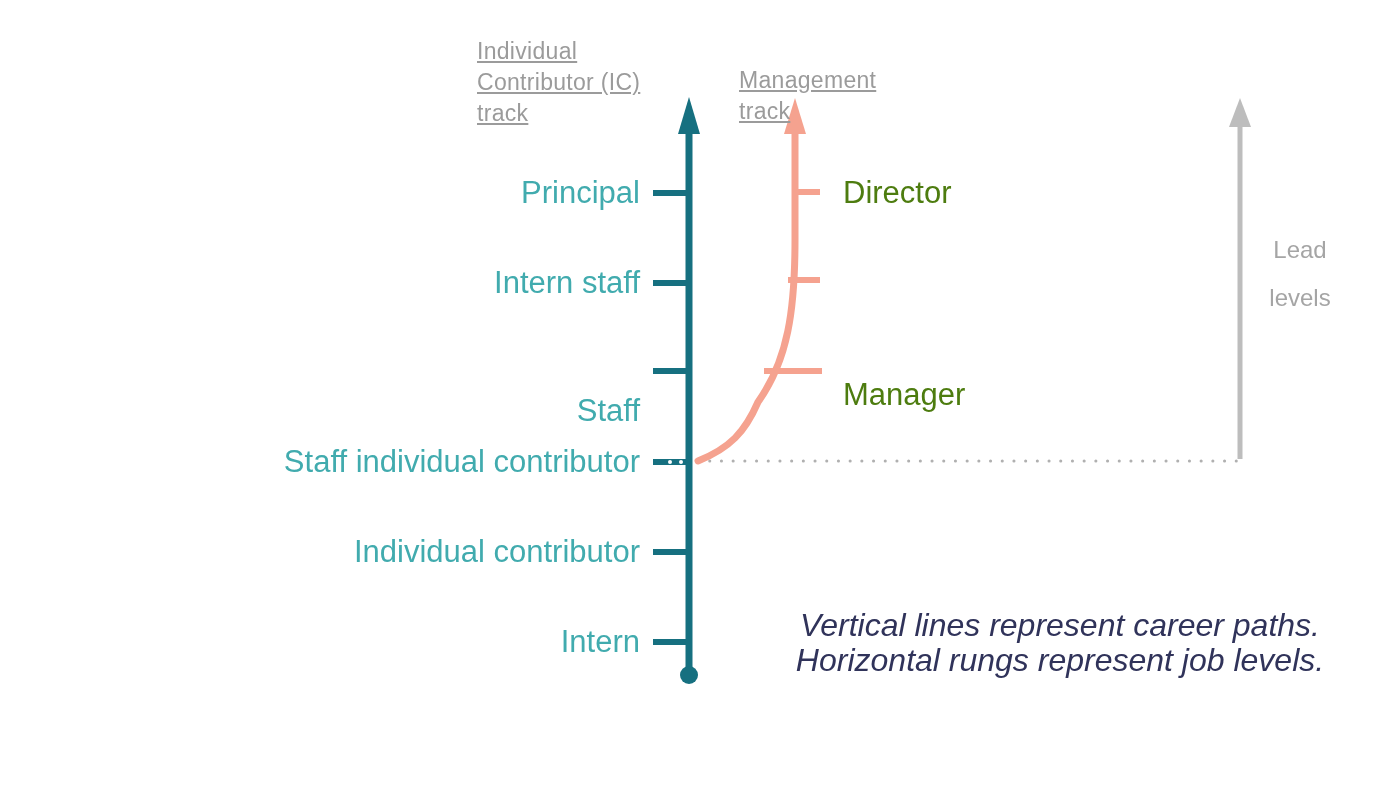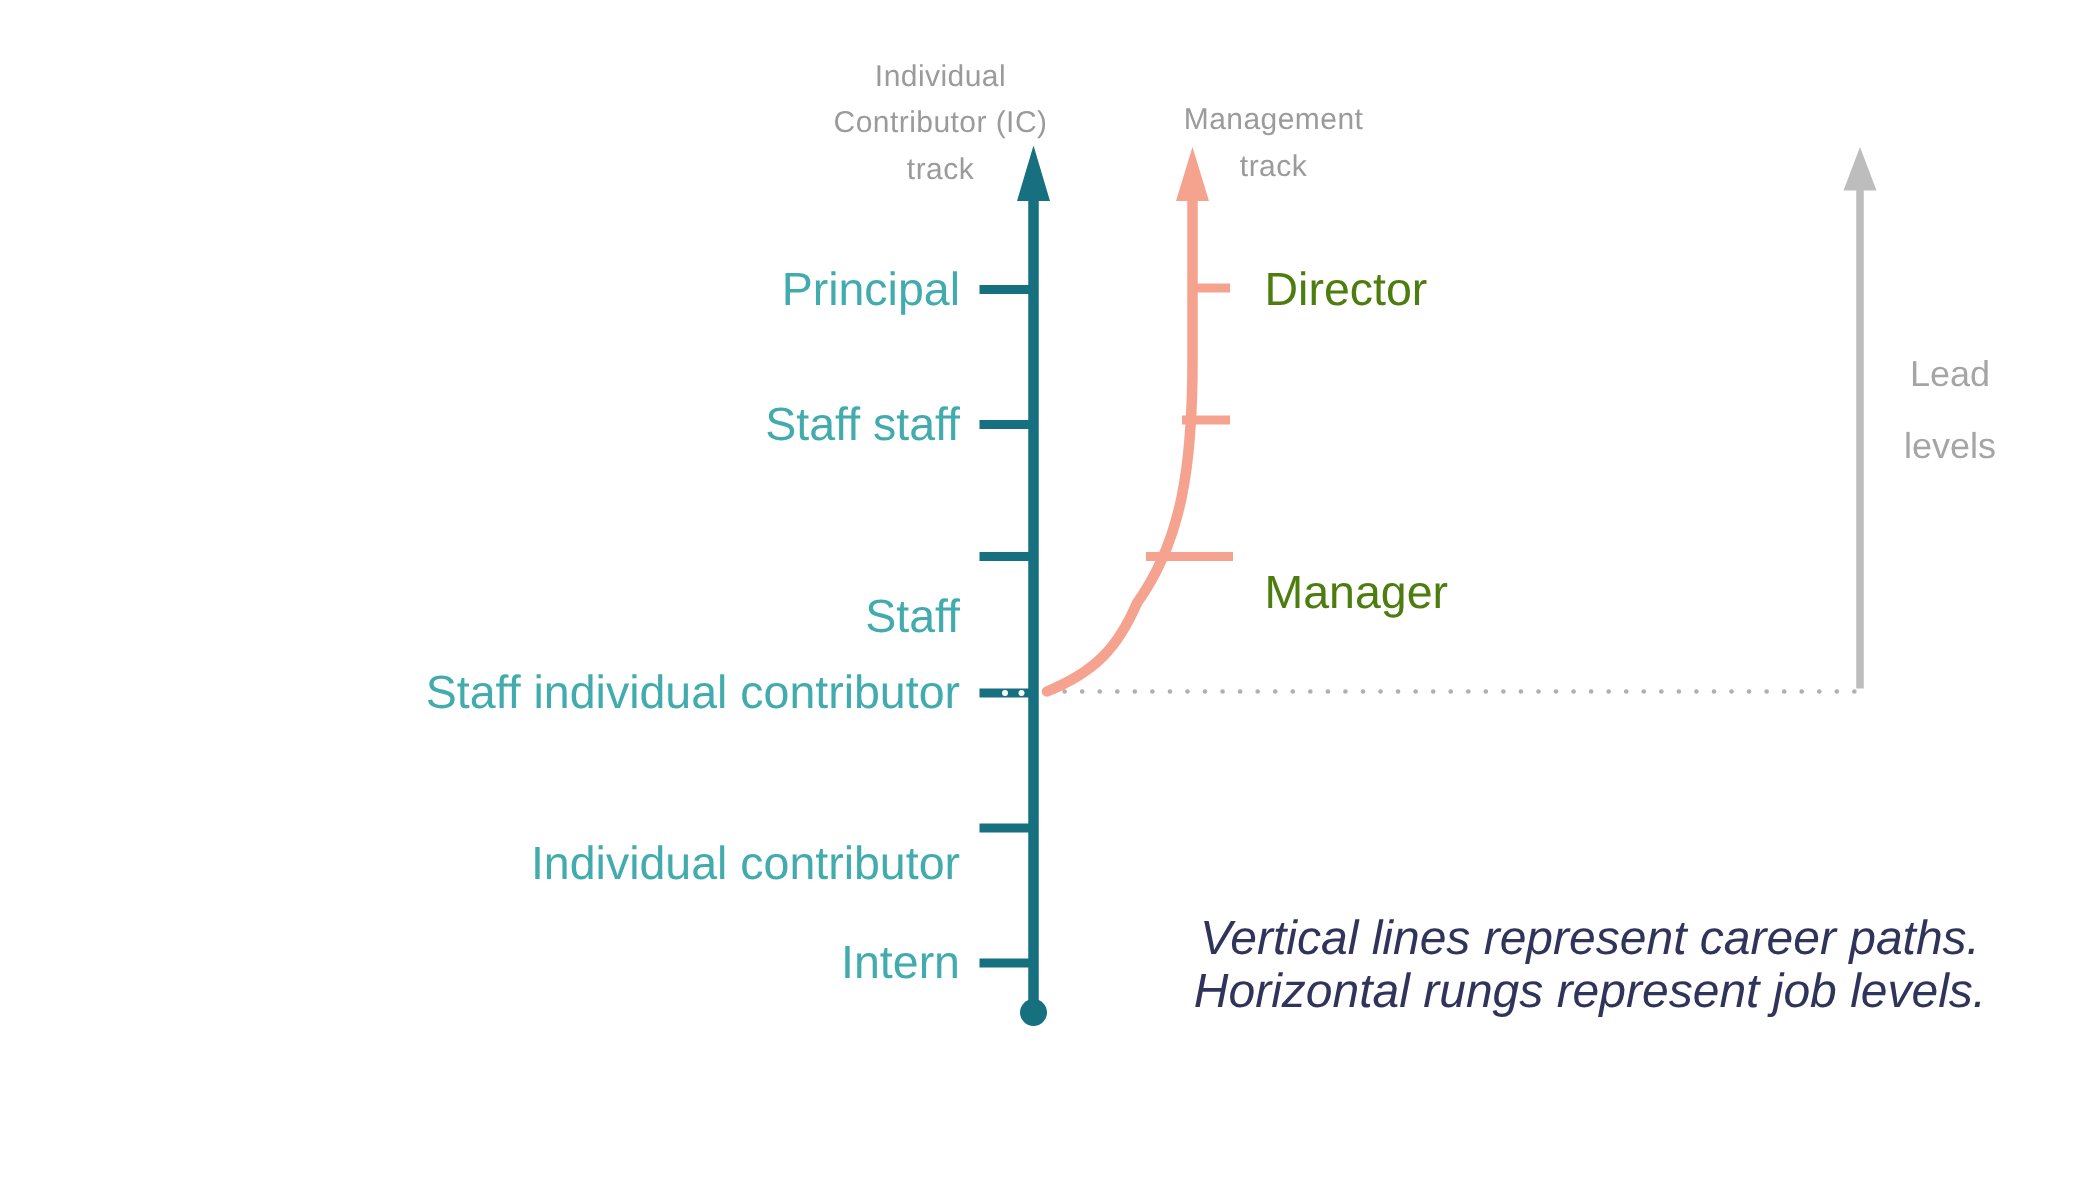--- a/index.html
+++ b/index.html
@@ -19,25 +19,25 @@
     position: absolute;
     left: 0;
     top: 0;
   }
   .txt {
     position: absolute;
     white-space: pre-line;
   }
   .track-title {
     width: 300px;
-    text-align: center;
-    font-size: 20px;
+    font-size: 23px;
     line-height: 31px;
     color: #9b9b9b;
     letter-spacing: 0.3px;
+    text-decoration: underline;
   }
   .ic-level {
     right: 760px;
     text-align: center;
     font-size: 31px;
     line-height: 36px;
     color: #41abae;
     white-space: nowrap;
   }
   .mgmt-level {
@@ -107,24 +107,24 @@
   </svg>
 
   <div class="txt track-title" style="left:477px; top:36px;">Individual
 Contributor (IC)
 track</div>
 
   <div class="txt track-title" style="left:739px; top:65px; width:220px;">Management
 track</div>
 
   <div class="txt ic-level" style="top:175px;">Principal</div>
-  <div class="txt ic-level" style="top:265px;">Staff staff</div>
+  <div class="txt ic-level" style="top:265px;">Intern staff</div>
   <div class="txt ic-level" style="top:353px;margin-top:40px;">Staff</div>
   <div class="txt ic-level" style="top:444px;">Staff individual contributor</div>
-  <div class="txt ic-level" style="top:534px;margin-top:24px;">Individual contributor</div>
+  <div class="txt ic-level" style="top:534px;">Individual contributor</div>
   <div class="txt ic-level" style="top:624px;">Intern</div>
 
   <div class="txt mgmt-level" style="top:175px;">Director</div>
   <div class="txt mgmt-level" style="top:354px;margin-top:23px;">Manager</div>
 
   <div class="txt lead-title">Lead
 levels</div>
 
   <div class="txt footnote">Vertical lines represent career paths.
 Horizontal rungs represent job levels.</div>

